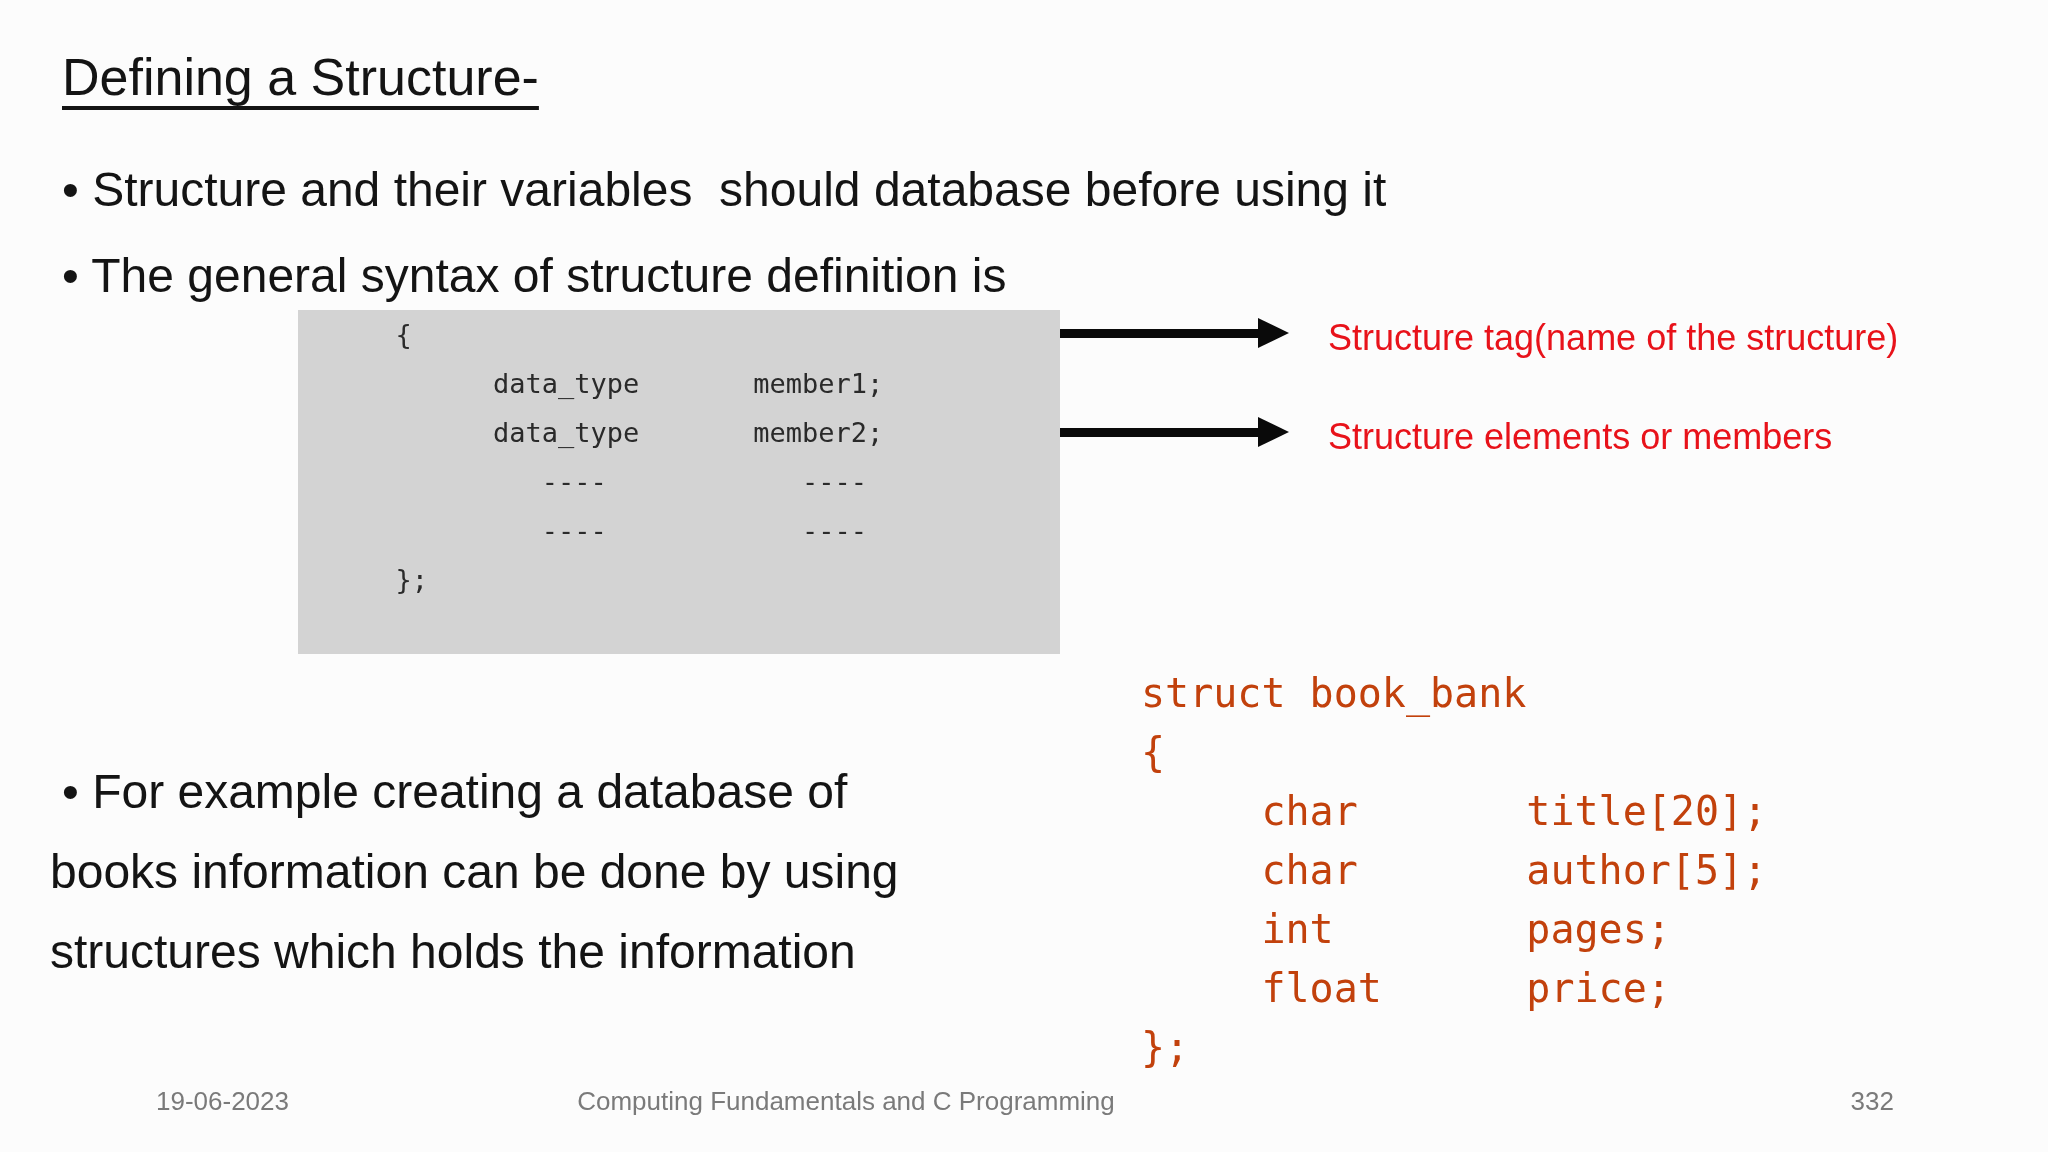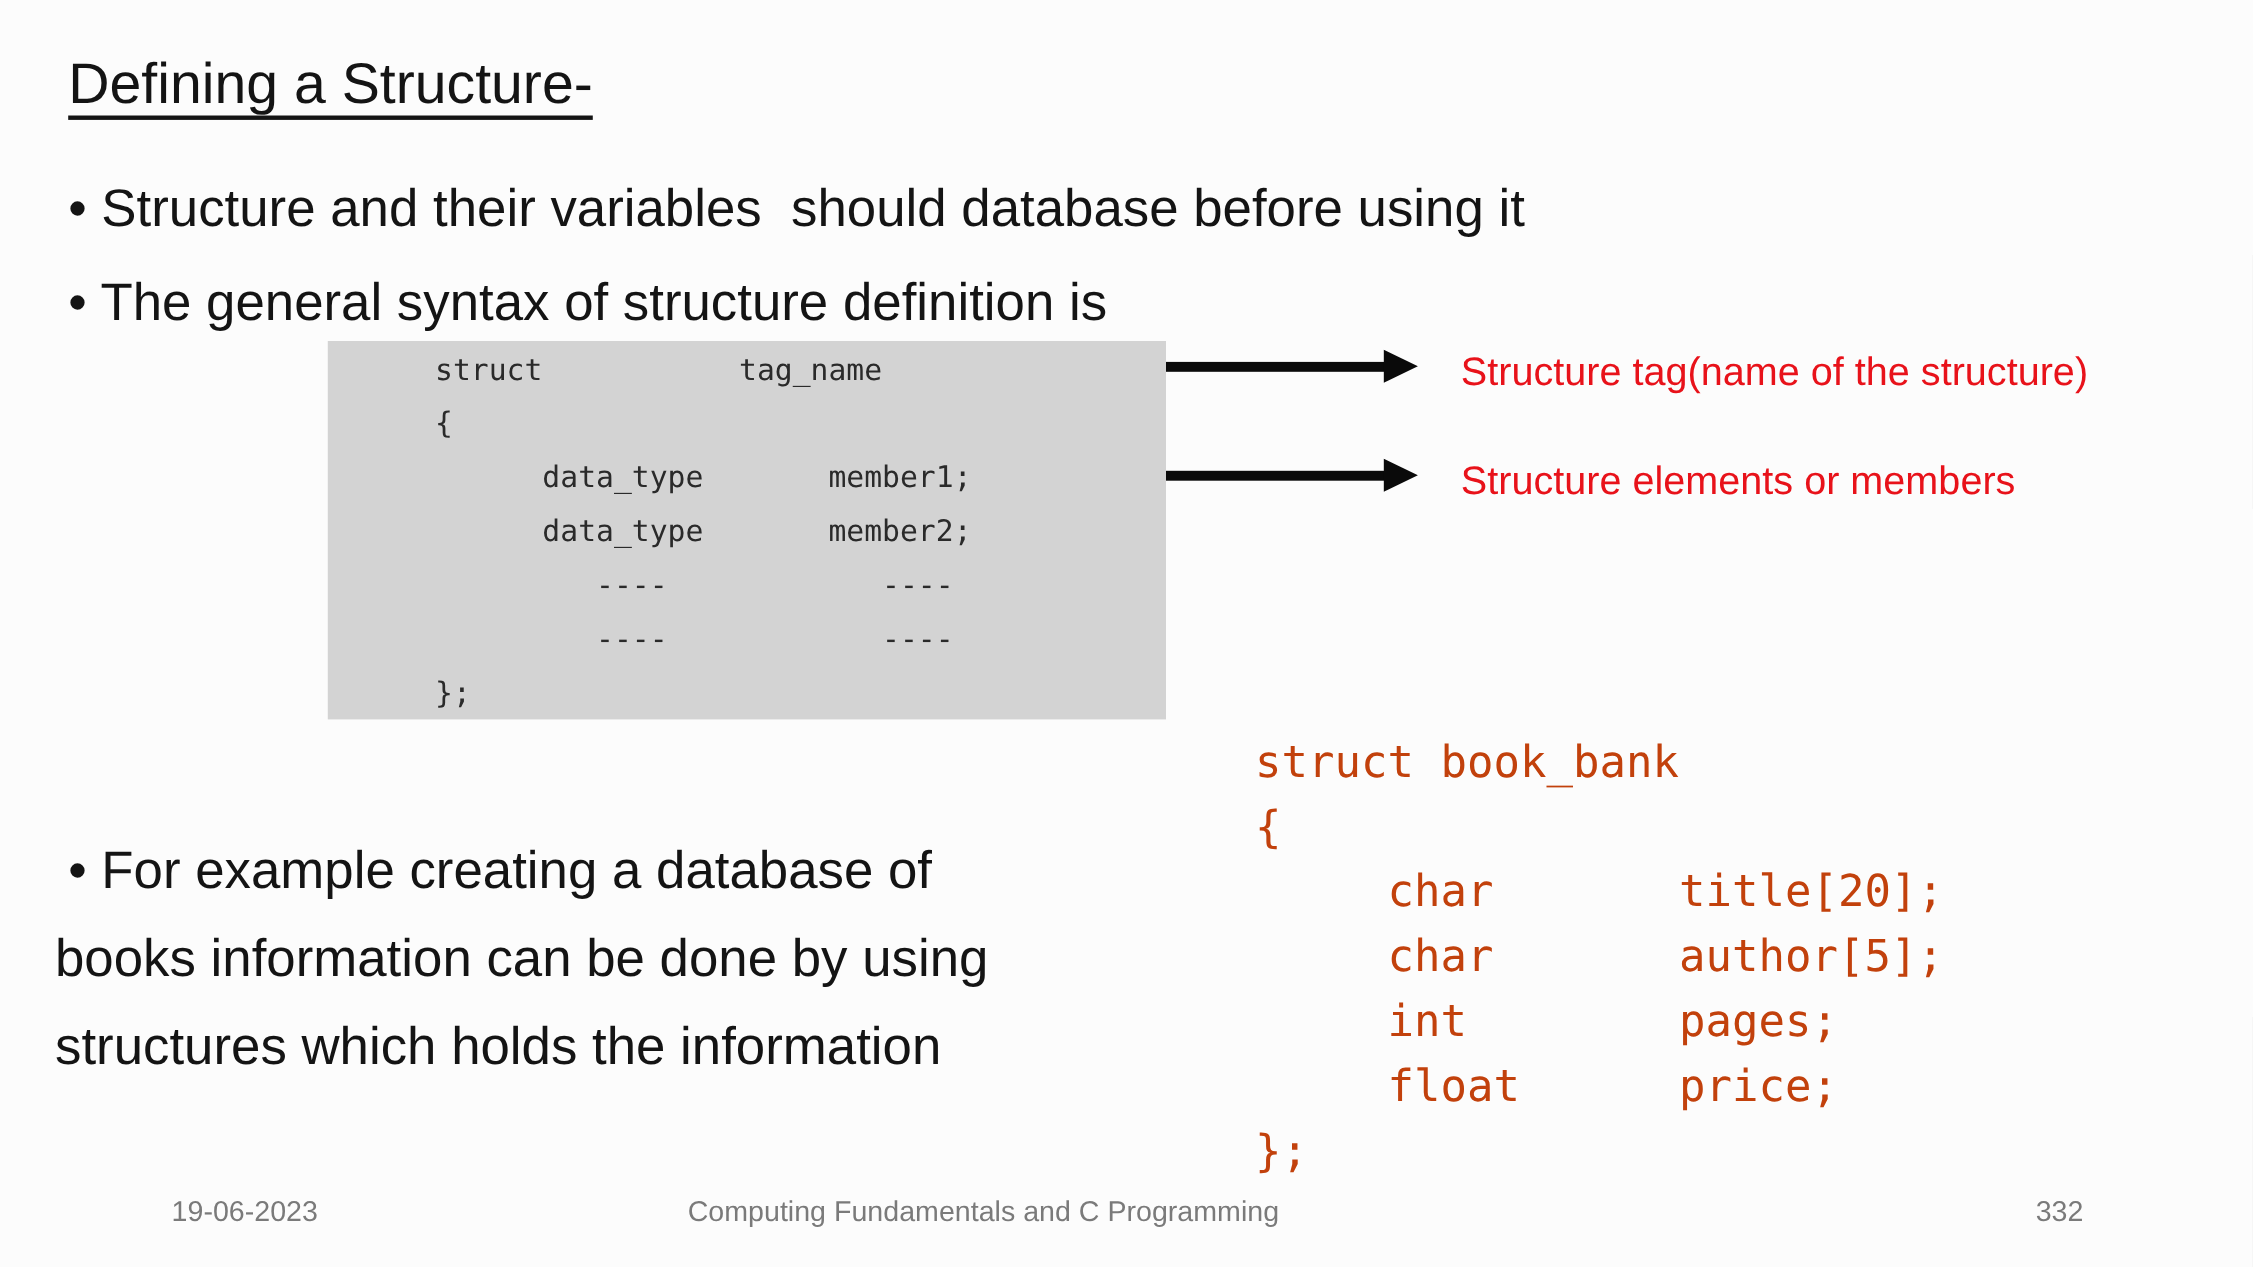--- a/index.html
+++ b/index.html
@@ -60,35 +60,34 @@
     font-size:40px;line-height:59px;
     color:#c2410c;
     white-space:pre;
     height:59px;
   }
   .footer{
     font-size:26px;line-height:30px;
     color:var(--footer-gray);
     white-space:pre;
   }
-  .footer-center{left:0;width:1692px;text-align:center;padding-left:48px;}
+  .footer-center{left:0;width:1692px;text-align:center;}
 </style>
 </head>
 <body>
 
 <div class="slide">
 
   <div class="abs slide-title">Defining a Structure-</div>
 
   <div class="abs bullet-line" style="left:62px;top:158px;">• Structure and their variables  should database before using it</div>
 
   <div class="abs bullet-line" style="left:62px;top:244px;">• The general syntax of structure definition is</div>
 
   <div class="abs syntax-box">
-    <div class="code-line" style="margin-top:2px;">      struct           tag_name</div>
     <div class="code-line">      {</div>
     <div class="code-line">            data_type       member1;</div>
     <div class="code-line">            data_type       member2;</div>
     <div class="code-line">               ----            ----</div>
     <div class="code-line">               ----            ----</div>
     <div class="code-line">      };</div>
   </div>
 
   <div class="abs arrow-shaft" style="left:1060px;top:329px;width:199px;"></div>
   <div class="abs arrow-head" style="left:1258px;top:318px;"></div>

